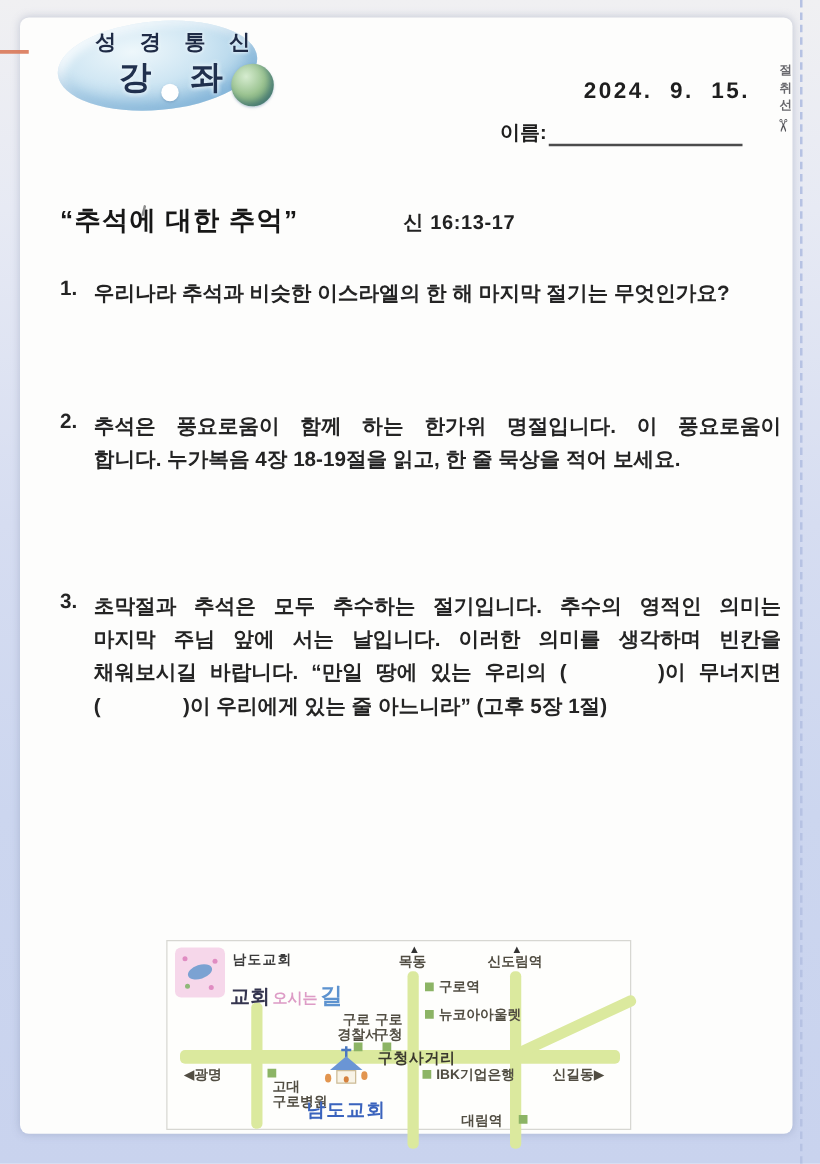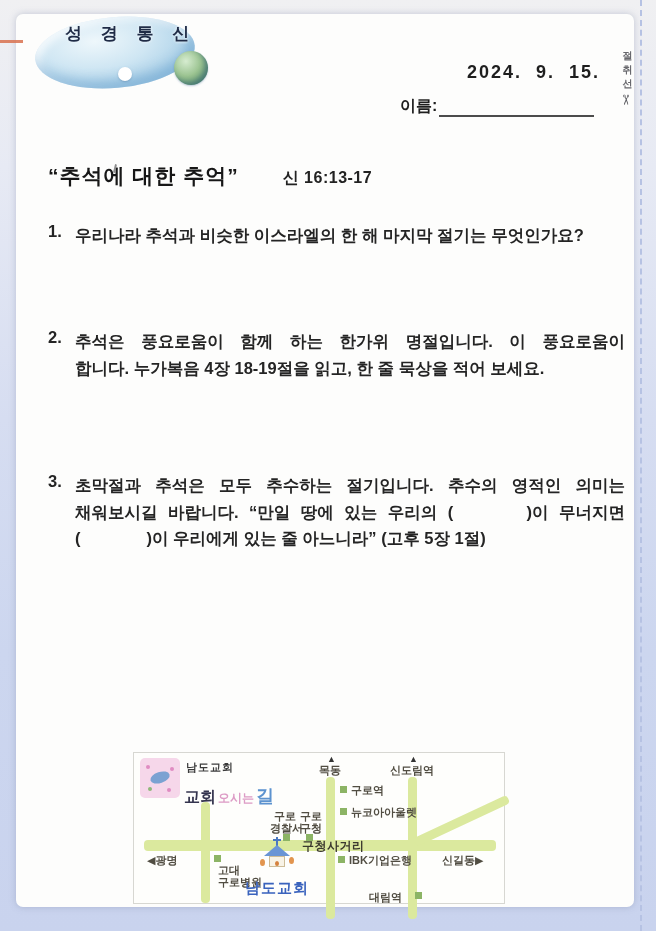--- a/index.html
+++ b/index.html
@@ -14,21 +14,21 @@
     background:#fdfdfc; border-radius:7px;
     box-shadow:0 0 7px rgba(110,120,155,.35);
   }
   
   .cutline { position:absolute; left:640px; top:0; height:931px; width:0; border-left:2px dashed #b6c2e3; }
   .cutline-label { position:absolute; left:620px; top:44px; writing-mode:vertical-rl; font-size:10px; letter-spacing:4px; color:#68686d; font-weight:600; }
   .scissors { position:absolute; left:620px; top:92px; font-size:14px; color:#55555a; transform:rotate(90deg); }
   .orange-tick { position:absolute; left:0; top:40px; width:23px; height:3px; background:#d8714f; opacity:.85; }
 
   
-  .logo { position:absolute; left:12px; top:0; width:190px; height:96px;text-align:right; }
+  .logo { position:absolute; left:23px; top:0; width:190px; height:96px;text-align:right; }
   .logo-ellipse {
     position:absolute; left:7px; top:3px; width:160px; height:71px; border-radius:50%;
     transform:rotate(-5deg);
     background:radial-gradient(ellipse at 38% 32%, #eef7fb 0%, #cfe6f3 40%, #a8cfe7 75%, #8fc0e0 100%);
     box-shadow:inset -6px -8px 12px rgba(90,150,200,.45), inset 4px 4px 8px rgba(255,255,255,.8);
   }
   .logo-line1 { position:absolute; left:37px; top:8px; font-size:17px; font-weight:700; color:#1f2b46; letter-spacing:7px; text-shadow:0 0 3px #eaf4fa,0 0 3px #eaf4fa; }
   .logo-line2 { position:absolute; left:56px; top:30px; font-size:26px; font-weight:700; color:#20304e; letter-spacing:12px; text-shadow:0 0 4px #eaf4fa,0 0 4px #eaf4fa; }
   .logo-dot { position:absolute; left:90px; top:53px; width:14px; height:14px; background:#fff; border-radius:50%; box-shadow:0 1px 2px rgba(80,120,160,.4); }
   .logo-globe {
@@ -37,21 +37,21 @@
     box-shadow:inset -3px -3px 5px rgba(40,90,120,.5), 0 1px 2px rgba(80,120,160,.4);
   }
 
   
   .date { position:absolute; right:34px; top:48px; font-size:18px; font-weight:700; color:#1e1e1e; letter-spacing:2px; word-spacing:7px; }
   .name-row { position:absolute; left:384px; top:82px; display:flex; align-items:flex-end; }
   .name-label { font-size:16px; font-weight:700; color:#1e1e1e; }
   .name-line { width:155px; height:19px; border-bottom:2px solid #4c4c4c; margin-left:2px; }
 
   
-  .title-row { position:absolute; left:32px; top:110px; display:flex; align-items:baseline; }
+  .title-row { position:absolute; left:32px; top:110px; display:flex; align-items:baseline;gap:40px; }
   .ws-title { font-size:21px; font-weight:700; color:#171717; letter-spacing:1px; }
   .scripture { font-size:16px; font-weight:700; color:#222; margin-left:44px; letter-spacing:.5px;margin-top:44px; }
   .stray-mark { position:absolute; left:98px; top:150px; width:2px; height:9px; background:#8d8d8d; transform:rotate(14deg); border-radius:1px; }
 
   
   .question { position:absolute; left:32px; width:577px; }
   .q1 { top:208px; } .q2 { top:314px; } .q3 { top:458px; }
   .qnum { position:absolute; left:0; top:0; font-size:16.5px; font-weight:600; color:#242424; }
   .qlines { margin-left:27px; }
   .qline { font-size:16.5px; font-weight:600; color:#242424; line-height:1.62; white-space:pre-wrap; }
@@ -94,20 +94,21 @@
   .church-label { position:absolute; left:110px; top:126px; width:66px; text-align:center; font-size:15px; font-weight:700; color:#3a63bd; letter-spacing:1px; }
 </style>
 </head>
 <body>
 
 <div class="page">
 
   <div class="logo">
     <div class="logo-ellipse"></div>
     <div class="logo-line1">성 경 통 신</div>
+    <div class="logo-line2">강 좌</div>
     <div class="logo-dot"></div>
     <div class="logo-globe"></div>
   </div>
 
   <div class="date">2024. 9. 15.</div>
   <div class="name-row">
     <span class="name-label">이름:</span>
     <span class="name-line"></span>
   </div>
 
@@ -129,20 +130,21 @@
     <div class="qlines">
       <div class="qline just">추석은 풍요로움이 함께 하는 한가위 명절입니다. 이 풍요로움이</div>
       <div class="qline">합니다. 누가복음 4장 18-19절을 읽고, 한 줄 묵상을 적어 보세요.</div>
     </div>
   </div>
 
   <div class="question q3">
     <span class="qnum">3.</span>
     <div class="qlines">
       <div class="qline just">초막절과 추석은 모두 추수하는 절기입니다. 추수의 영적인 의미는</div>
+      <div class="qline just">마지막 주님 앞에 서는 날입니다. 이러한 의미를 생각하며 빈칸을</div>
       <div class="qline just">채워보시길 바랍니다. “만일 땅에 있는 우리의 (　　　)이 무너지면</div>
       <div class="qline">(　　　　)이 우리에게 있는 줄 아느니라” (고후 5장 1절)</div>
     </div>
   </div>
 
   <div class="map">
 
     <div class="road road-h"></div>
     <div class="road road-v1"></div>
     <div class="road road-v2"></div>

